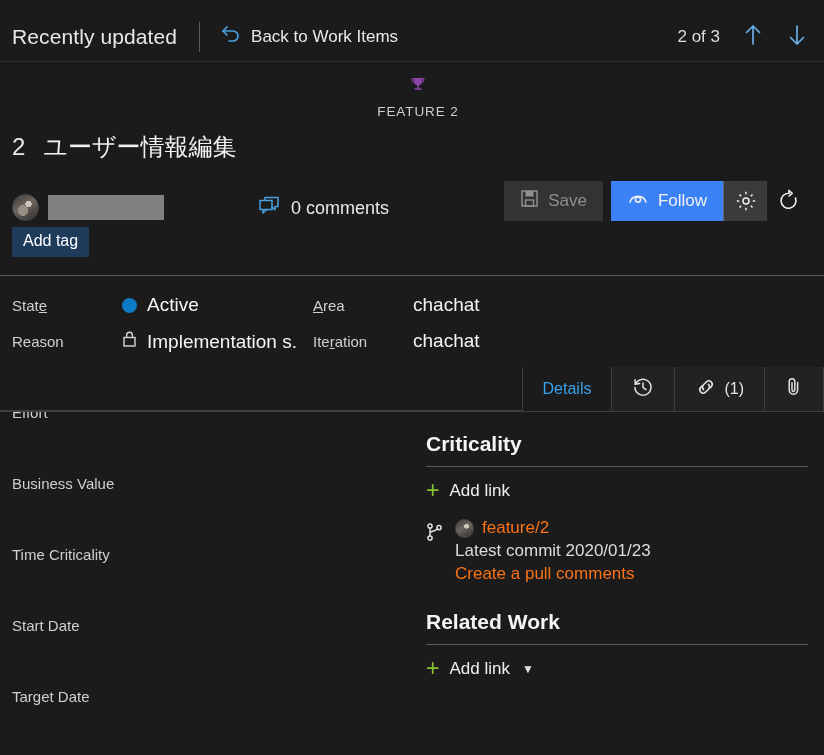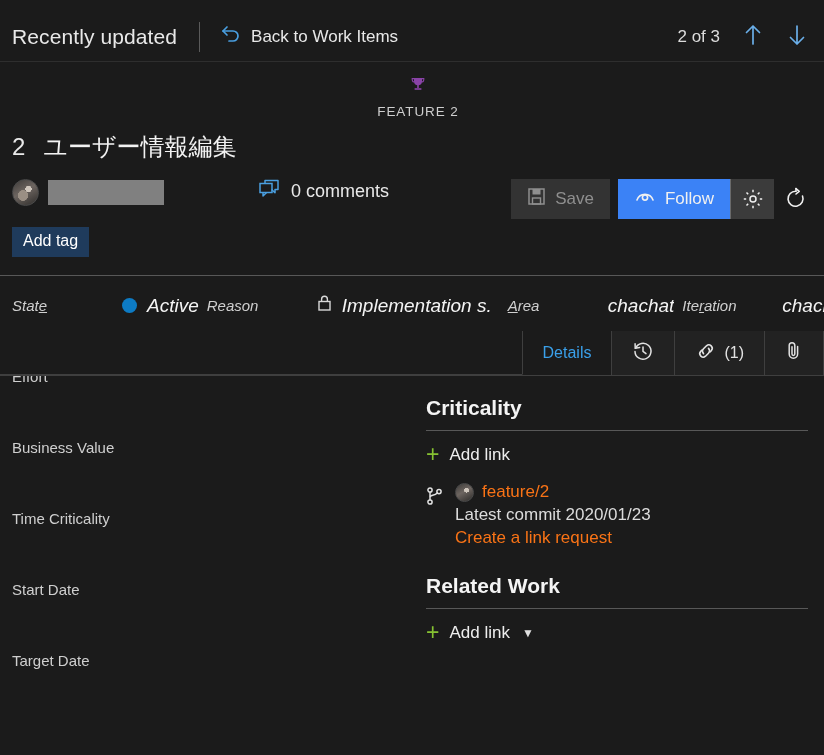--- a/index.html
+++ b/index.html
@@ -40,22 +40,22 @@
   }
   .wi-title-row {
     display: flex; align-items: baseline; gap: 18px;
     padding: 12px 0 0 12px;
   }
   .wi-id { font-size: 24px; color: #eaeaea; font-weight: 400; }
   .wi-title { font-size: 24px; color: #f2f2f2; font-weight: 400; }
 
   
   .toolbar {
-    display: flex; align-items: flex-start;
-    padding: 0 6px 0 12px;
+    display: flex; align-items: flex-end;
+    padding: 0 13px 0 12px;
     margin-top: 16px;
     height: 42px;
   }
   .assignee { display: flex; align-items: center; gap: 9px; cursor: pointer; }
   .avatar {
     width: 27px; height: 27px; border-radius: 50%;
     background:
       radial-gradient(circle at 62% 36%, #cfc6bc 0 14%, transparent 15%),
       radial-gradient(circle at 40% 62%, #9a8f84 0 24%, transparent 25%),
       linear-gradient(150deg, #3c3a38 0%, #6d6560 45%, #2e2c2a 100%);
@@ -89,21 +89,21 @@
     display: inline-block; background: #1f3b5c; color: #ffffff;
     font-size: 16px; padding: 5px 11px 7px; cursor: pointer; border: none;
     font-family: inherit;
   }
 
   
   .divider { height: 1px; background: #585858; }
   .fieldstrip {
     display: flex; padding: 18px 0 14px 0;
   }
-  .fcol { display: flex; flex-direction: row; gap: 8px; font-style: italic; }
+  .fcol { display: flex; flex-direction: column; gap: 14px; }
   .fcol.left { padding-left: 12px; }
   .fcol.right { padding-left: 16px; }
   .frow { display: flex; align-items: center; }
   .flabel { font-size: 15px; color: #cfcfcf; width: 110px; flex: none; }
   .flabel u { text-decoration: underline; }
   .fval {
     display: flex; align-items: center; gap: 10px;
     font-size: 19px; color: #f4f4f4; white-space: nowrap;
     overflow: hidden; text-overflow: ellipsis;
   }
@@ -375,21 +375,21 @@
                   <path d="M11.2 7 C9 9.5 5.6 9 4.4 10.2" stroke-linecap="round"></path>
                 </g>
               </svg>
           </span>
           <div class="dev-body">
             <div class="dev-line1">
               <span class="mini-avatar"></span>
               <span class="link">feature/2</span>
             </div>
             <span class="meta">Latest commit 2020/01/23</span>
-            <span class="link">Create a link request</span>
+            <span class="link">Create a pull comments</span>
           </div>
         </div>
       </div>
 
       <div class="sect2">
         <div class="sect-title">Related Work</div>
         <div class="sect-rule"></div>
         <div class="addlink">
           <span class="plus">+</span>
           <span>Add link</span>

